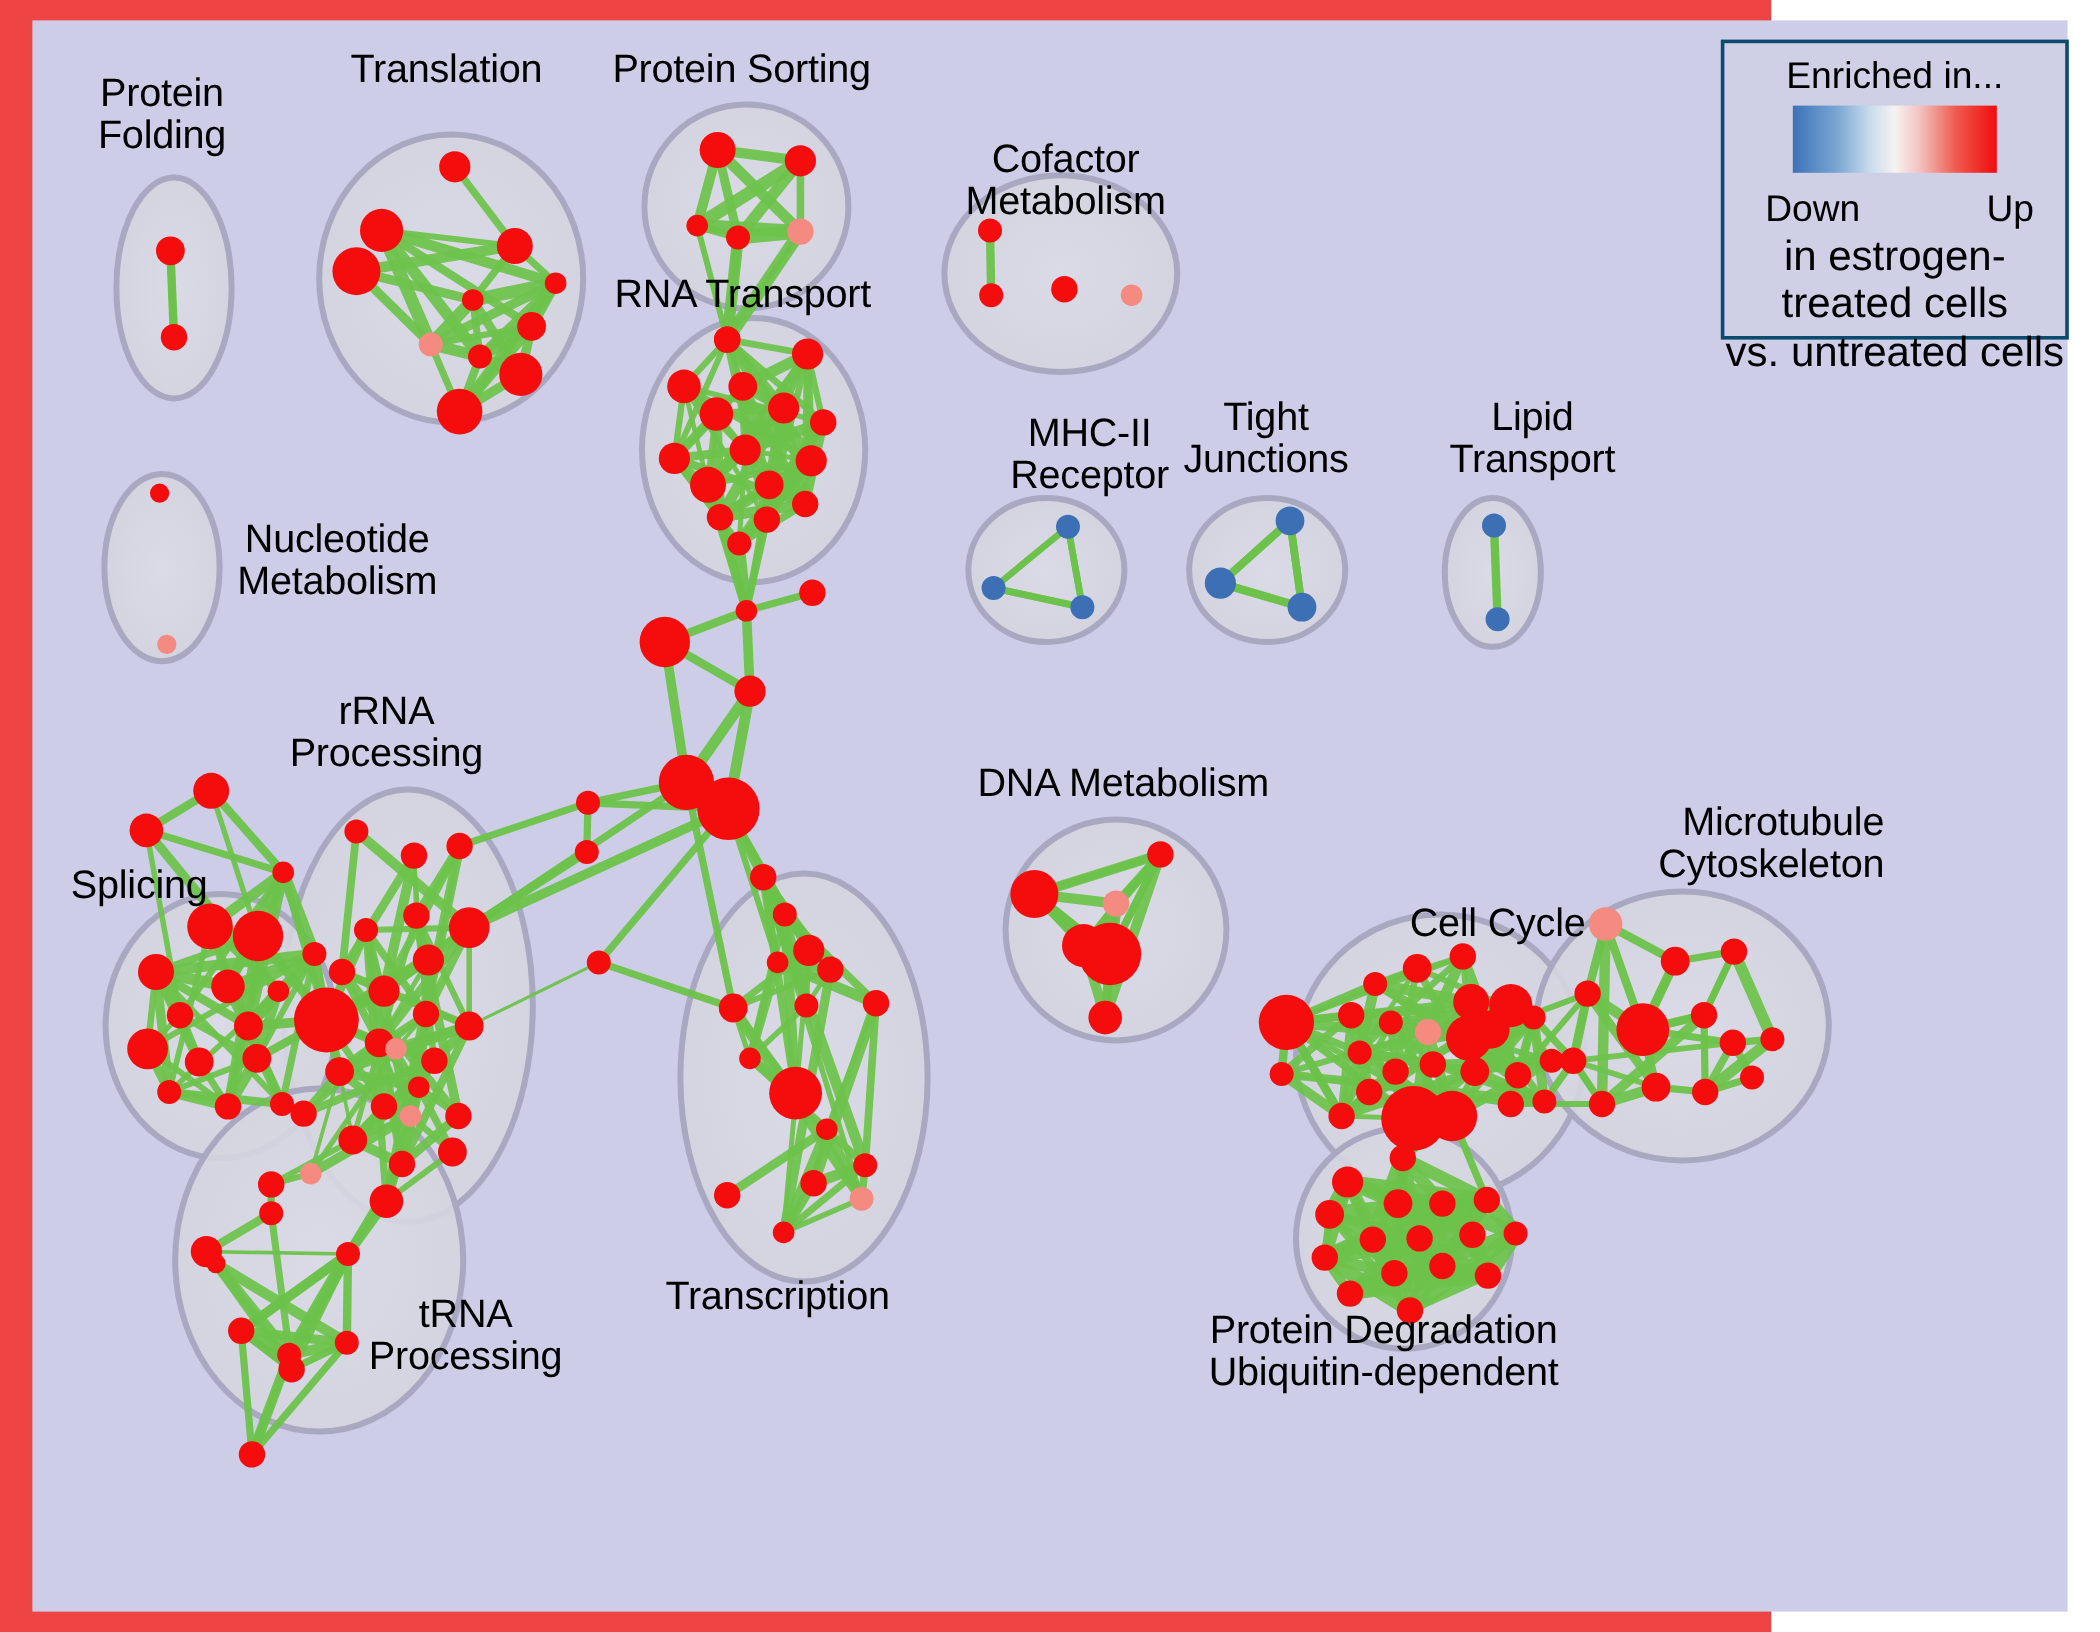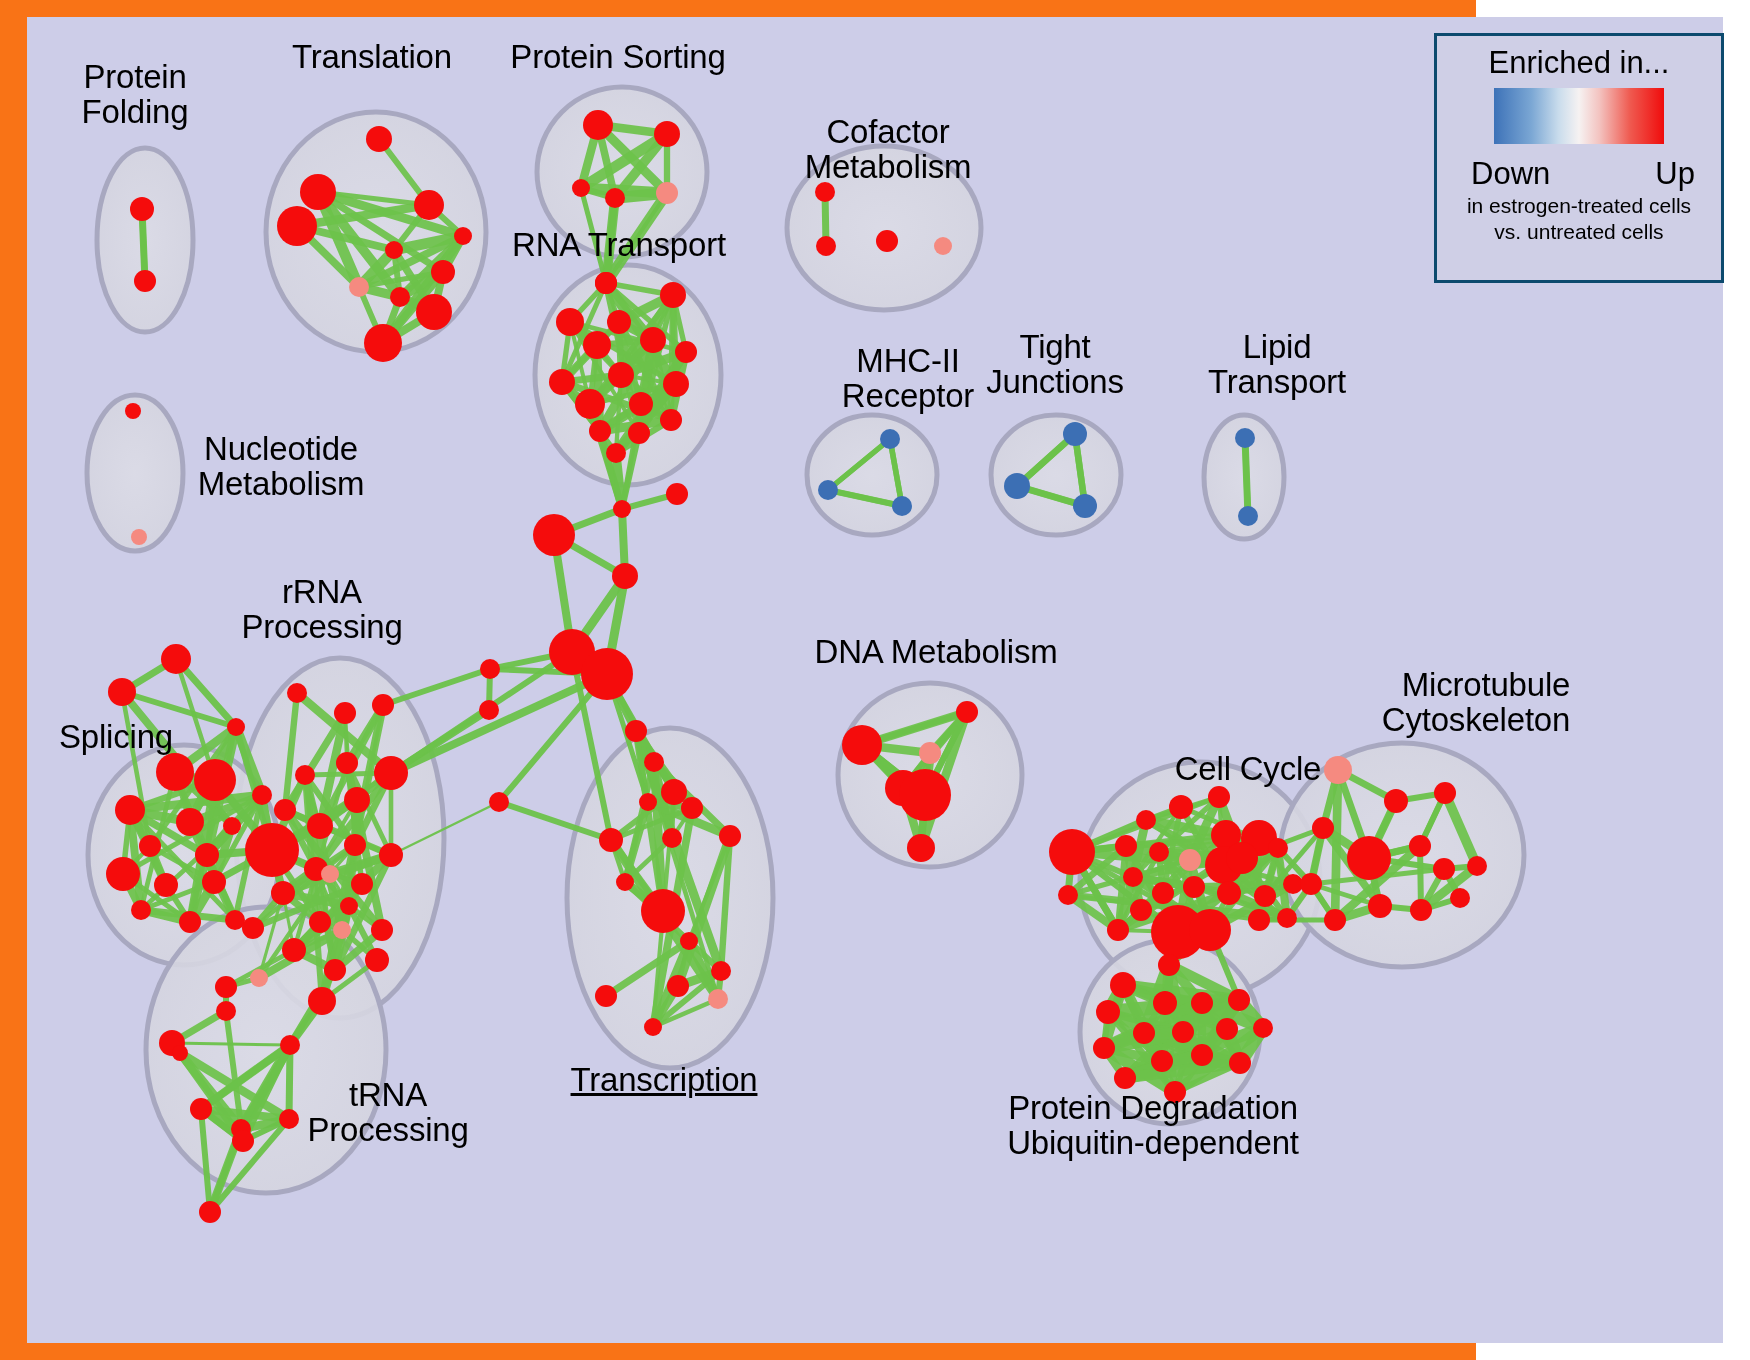--- a/index.html
+++ b/index.html
@@ -11,21 +11,21 @@
   body {
     width: 1750px;
     height: 1360px;
     font-family: "Liberation Sans", sans-serif;
     overflow: hidden;
   }
   #canvas-wrap {
     position: relative;
     width: 1476px;
     height: 1360px;
-    background: #f97316;
+    background: #ef4444;
   }
   #network-svg {
     position: absolute;
     left: 0;
     top: 0;
     display: block;
   }
   .cluster-label {
     position: absolute;
     font-family: "Liberation Sans", sans-serif;
@@ -57,21 +57,21 @@
     background: linear-gradient(to right, #3d72b8 0%, #7ba7d4 22%, #c9dcec 38%, #f6f2f2 50%, #f3c3c0 62%, #ef5a50 80%, #f00c0c 100%);
   }
   .legend-ends {
     display: flex;
     justify-content: space-between;
     font-size: 31px;
     color: #000;
     margin: 12px 26px 0 34px;
   }
   .legend-sub {
-    font-size: 21px;
+    font-size: 35px;
     color: #000;
     line-height: 1.12;
     margin-top: 2px;
   }
 </style>
 </head>
 <body>
 
 <div id="canvas-wrap">
   <svg id="network-svg" width="1750" height="1360" viewBox="0 0 1750 1360">
@@ -892,21 +892,21 @@
       <div class="cluster-label" style="left: 619px; top: 228px;"><div>RNA Transport</div></div>
       <div class="cluster-label" style="left: 281px; top: 432px;"><div>Nucleotide</div><div>Metabolism</div></div>
       <div class="cluster-label" style="left: 872px; top: 344px; margin-left: 36px;"><div>MHC-II</div><div>Receptor</div></div>
       <div class="cluster-label" style="left: 1055px; top: 330px;"><div>Tight</div><div>Junctions</div></div>
       <div class="cluster-label" style="left: 1244px; top: 330px; margin-left: 33px;"><div>Lipid</div><div>Transport</div></div>
       <div class="cluster-label" style="left: 322px; top: 575px;"><div>rRNA</div><div>Processing</div></div>
       <div class="cluster-label" style="left: 116px; top: 720px;"><div>Splicing</div></div>
       <div class="cluster-label" style="left: 936px; top: 635px;"><div>DNA Metabolism</div></div>
       <div class="cluster-label" style="left: 1476px; top: 668px; text-align: right;"><div>Microtubule</div><div>Cytoskeleton</div></div>
       <div class="cluster-label" style="left: 1248px; top: 752px;"><div>Cell Cycle</div></div>
-      <div class="cluster-label" style="left: 664px; top: 1063px; text-decoration: underline;"><div>Transcription</div></div>
+      <div class="cluster-label" style="left: 648px; top: 1063px;"><div>Transcription</div></div>
       <div class="cluster-label" style="left: 388px; top: 1078px;"><div>tRNA</div><div>Processing</div></div>
       <div class="cluster-label" style="left: 1153px; top: 1091px;"><div>Protein Degradation</div><div>Ubiquitin-dependent</div></div>
     </div>
 
   <div id="legend-box" style="left: 1434px; top: 33px; width: 290px; height: 250px;">
     <div class="legend-title">Enriched in...</div>
     <div id="legend-gradient" style="width: 170px; height: 56px;"></div>
     <div class="legend-ends">
       <span>Down</span>
       <span>Up</span>

